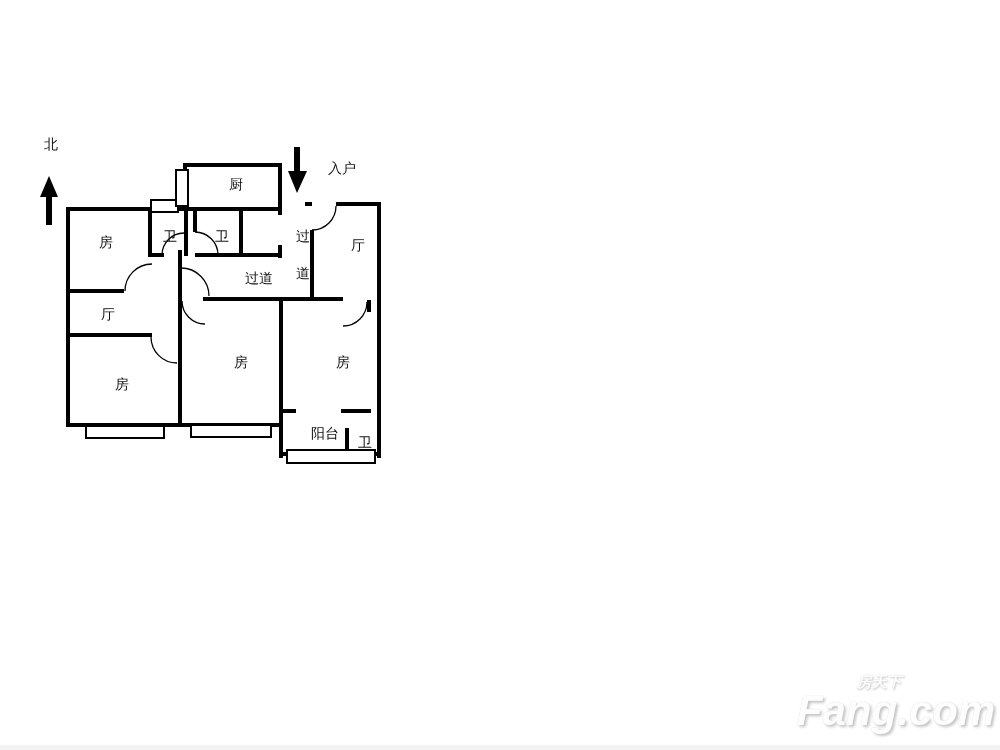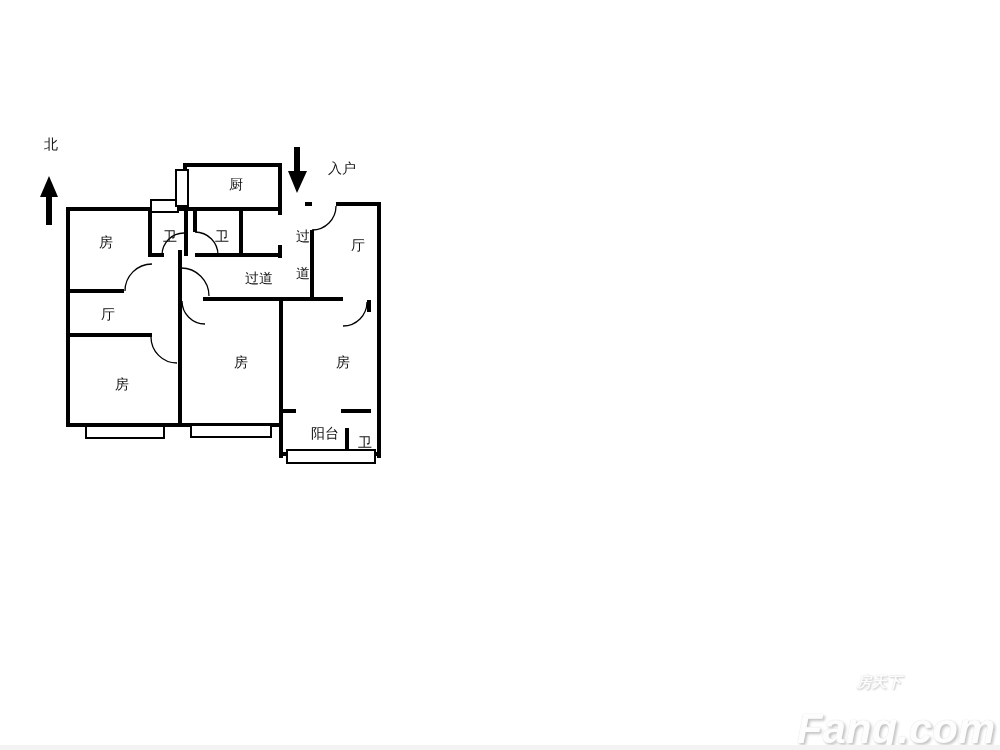--- a/index.html
+++ b/index.html
@@ -2,21 +2,21 @@
 <html><head>
 <meta charset="utf-8">
 <style>
   html,body{margin:0;padding:0;background:#ffffff;}
   #screen{position:relative;width:1000px;height:750px;background:#ffffff;overflow:hidden;
           font-family:"Liberation Sans","DejaVu Sans",sans-serif;}
   #plan-svg{position:absolute;left:0;top:0;}
   #plan-svg text{font-family:"Liberation Sans","DejaVu Sans",sans-serif;fill:#111;}
   .watermark{position:absolute;left:790px;top:674px;width:212px;color:#fdfdfd;
              font-weight:bold;font-style:italic;line-height:1;}
-  .wm-cn{display:block;text-align:center;font-size:15px;margin-right:34px;margin-bottom:19px;
+  .wm-cn{display:block;text-align:center;font-size:15px;margin-right:34px;margin-bottom:1px;
          text-shadow:0 0 1px #d2d2d2,1px 1px 2px #c6c6c6;}
   .wm-en{display:block;text-align:center;font-size:42px;
          text-shadow:0 0 1px #d2d2d2,2px 2px 3px #c2c2c2;}
   .bottom-strip{position:absolute;left:0;top:745px;width:1000px;height:5px;background:#f3f3f3;}
 </style>
 </head>
 <body>
 
 <div id="screen">
   <svg id="plan-svg" width="1000" height="750" viewBox="0 0 1000 750">

